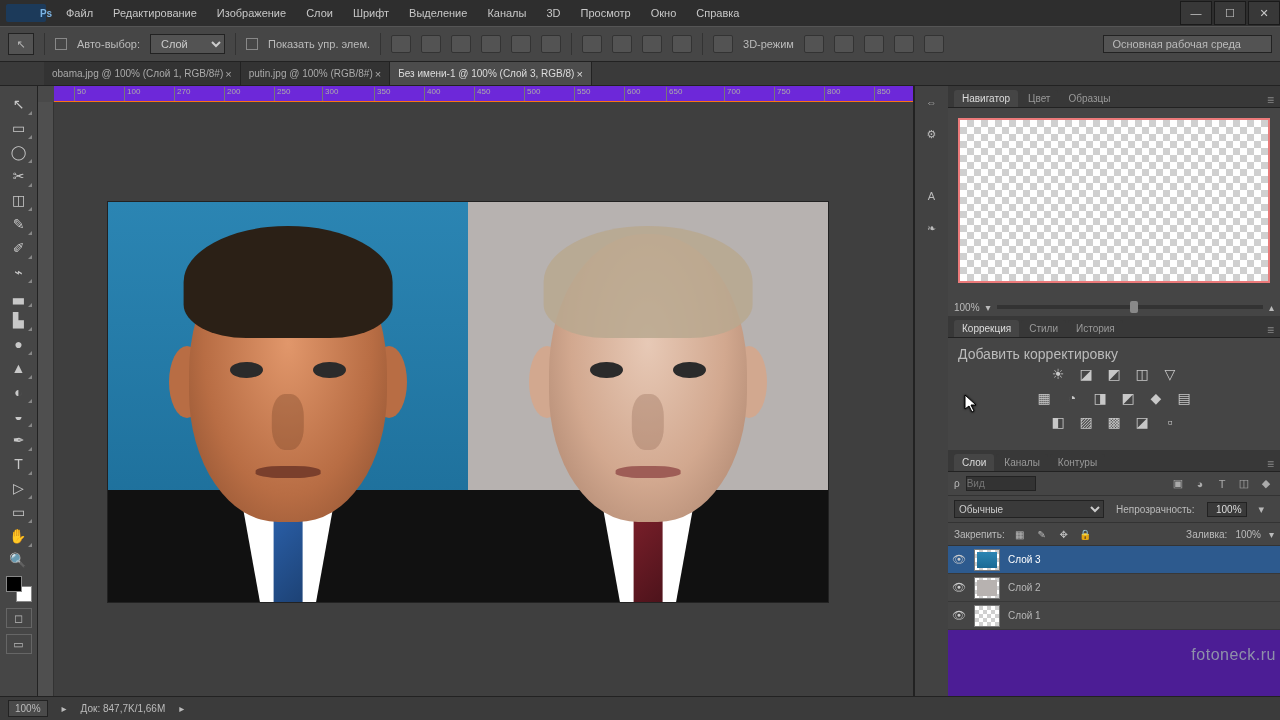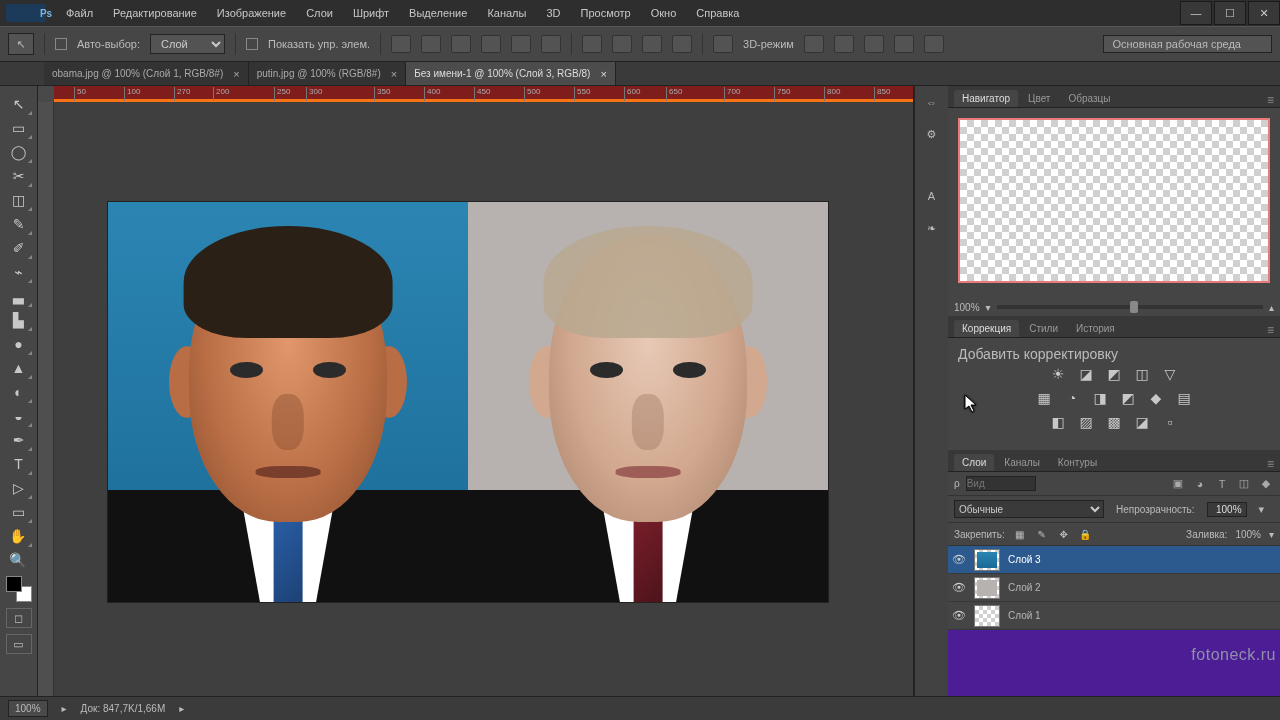--- a/index.html
+++ b/index.html
@@ -18,37 +18,37 @@
 .optbar .tool-ind { width: 26px; height: 22px; background: #535353; border: 1px solid #222; display: flex; align-items: center; justify-content: center; }
 .optbar .cb { width: 12px; height: 12px; border: 1px solid #888; display: inline-block; }
 .optbar .lbl { color: #bbb; }
 .optbar select { background: #535353; color: #ccc; border: 1px solid #222; height: 20px; font-size: 11px; padding: 0 20px 0 6px; }
 .optbar .sep { width: 1px; height: 22px; background: #333; }
 .optbar .icn { width: 20px; height: 18px; background: #535353; border: 1px solid #333; border-radius: 2px; }
 .workspace-sel { margin-left: auto; background: #535353; border: 1px solid #222; padding: 2px 30px 2px 8px; color: #bbb; font-size: 11px; }
 
 
 .tabsrow { height: 24px; background: #3a3a3a; display: flex; align-items: stretch; padding-left: 44px; border-bottom: 1px solid #222; }
-.doctab { display: flex; align-items: center; padding: 0 8px; font-size: 10px; color: #aaa; border-right: 1px solid #222; gap: 10px; background: #333; }
+.doctab { display: flex; align-items: center; padding: 0 8px; font-size: 10px; color: #aaa; border-right: 1px solid #222; gap: 2px; background: #333; }
 .doctab.active { background: #4c4c4c; color: #ddd; }
 .doctab .x { font-size: 11px; cursor: pointer; }
 
 
 .workarea { position: absolute; top: 86px; left: 0; right: 0; bottom: 24px; display: flex; background: #404040; }
 .toolcol { width: 38px; background: #464646; border-right: 1px solid #222; display: flex; flex-direction: column; align-items: center; padding-top: 6px; gap: 0; }
 .toolcol .tool { width: 28px; height: 24px; display: flex; align-items: center; justify-content: center; color: #c8c8c8; font-size: 14px; position: relative; }
 .toolcol .tool .tri { position: absolute; right: 1px; bottom: 1px; width: 0; height: 0; border-left: 4px solid transparent; border-bottom: 4px solid #888; }
 .fgbg { position: relative; width: 26px; height: 26px; margin-top: 4px; }
 .fgbg .fg { position: absolute; top: 0; left: 0; width: 16px; height: 16px; background: #000; border: 1px solid #888; }
 .fgbg .bg { position: absolute; bottom: 0; right: 0; width: 16px; height: 16px; background: #fff; border: 1px solid #888; }
 .toolcol .below { width: 26px; height: 20px; border: 1px solid #666; margin-top: 6px; display: flex; align-items: center; justify-content: center; }
 
 
 .canvaswrap { flex: 1; background: #494949; position: relative; overflow: hidden; border-right: 1px solid #222; }
-.ruler-h { position: absolute; top: 0; left: 16px; right: 0; height: 16px; background: #7f1d1d; border-bottom: 3px solid #f97316; display: flex; }
+.ruler-h { position: absolute; top: 0; left: 16px; right: 0; height: 16px; background: #6d28d9; border-bottom: 1px solid #f97316; display: flex; }
 .ruler-h div { position: absolute; top: 1px; font-size: 8px; color: #aaa; border-left: 1px solid #777; padding-left: 2px; height: 14px; }
 .ruler-v { position: absolute; top: 16px; left: 0; width: 16px; bottom: 0; background: #4f4f4f; border-right: 1px solid #333; }
 .canvasbg { position: absolute; top: 16px; left: 16px; right: 0; bottom: 0; background: #3f3f3f; display: flex; align-items: flex-start; justify-content: flex-start; }
 .canvas { margin-left: 54px; margin-top: 100px; width: 720px; height: 400px; background: #fff; display: flex; box-shadow: 0 0 0 1px #222; }
 .canvas .half { flex: 1; position: relative; overflow: hidden; }
 .half.left { background: linear-gradient(#2b85b3, #1a6a95); }
 .half.right { background: #b7b2b0; }
 .head { position: absolute; left: 50%; top: 8%; transform: translateX(-50%); width: 55%; height: 72%; border-radius: 48% 48% 45% 45%; }
 .half.left .head { background: radial-gradient(ellipse at 50% 38%, #e1976b 0%, #b86d44 60%, #874d2e 100%); }
 .half.right .head { background: radial-gradient(ellipse at 50% 38%, #e7c9b6 0%, #d2a88f 55%, #a67f69 100%); }
@@ -231,23 +231,23 @@
     </div>
     <div class="below">◻</div>
     <div class="below">▭</div>
   </div>
 
   <div class="canvaswrap">
     <div class="ruler-h">
       <div style="left:20px">50</div>
       <div style="left:70px">100</div>
       <div style="left:120px">270</div>
-      <div style="left:159px">200</div>
+      <div style="left:170px">200</div>
       <div style="left:220px">250</div>
-      <div style="left:252px">300</div>
+      <div style="left:268px">300</div>
       <div style="left:320px">350</div>
       <div style="left:370px">400</div>
       <div style="left:420px">450</div>
       <div style="left:470px">500</div>
       <div style="left:520px">550</div>
       <div style="left:570px">600</div>
       <div style="left:612px">650</div>
       <div style="left:670px">700</div>
       <div style="left:720px">750</div>
       <div style="left:770px">800</div>

